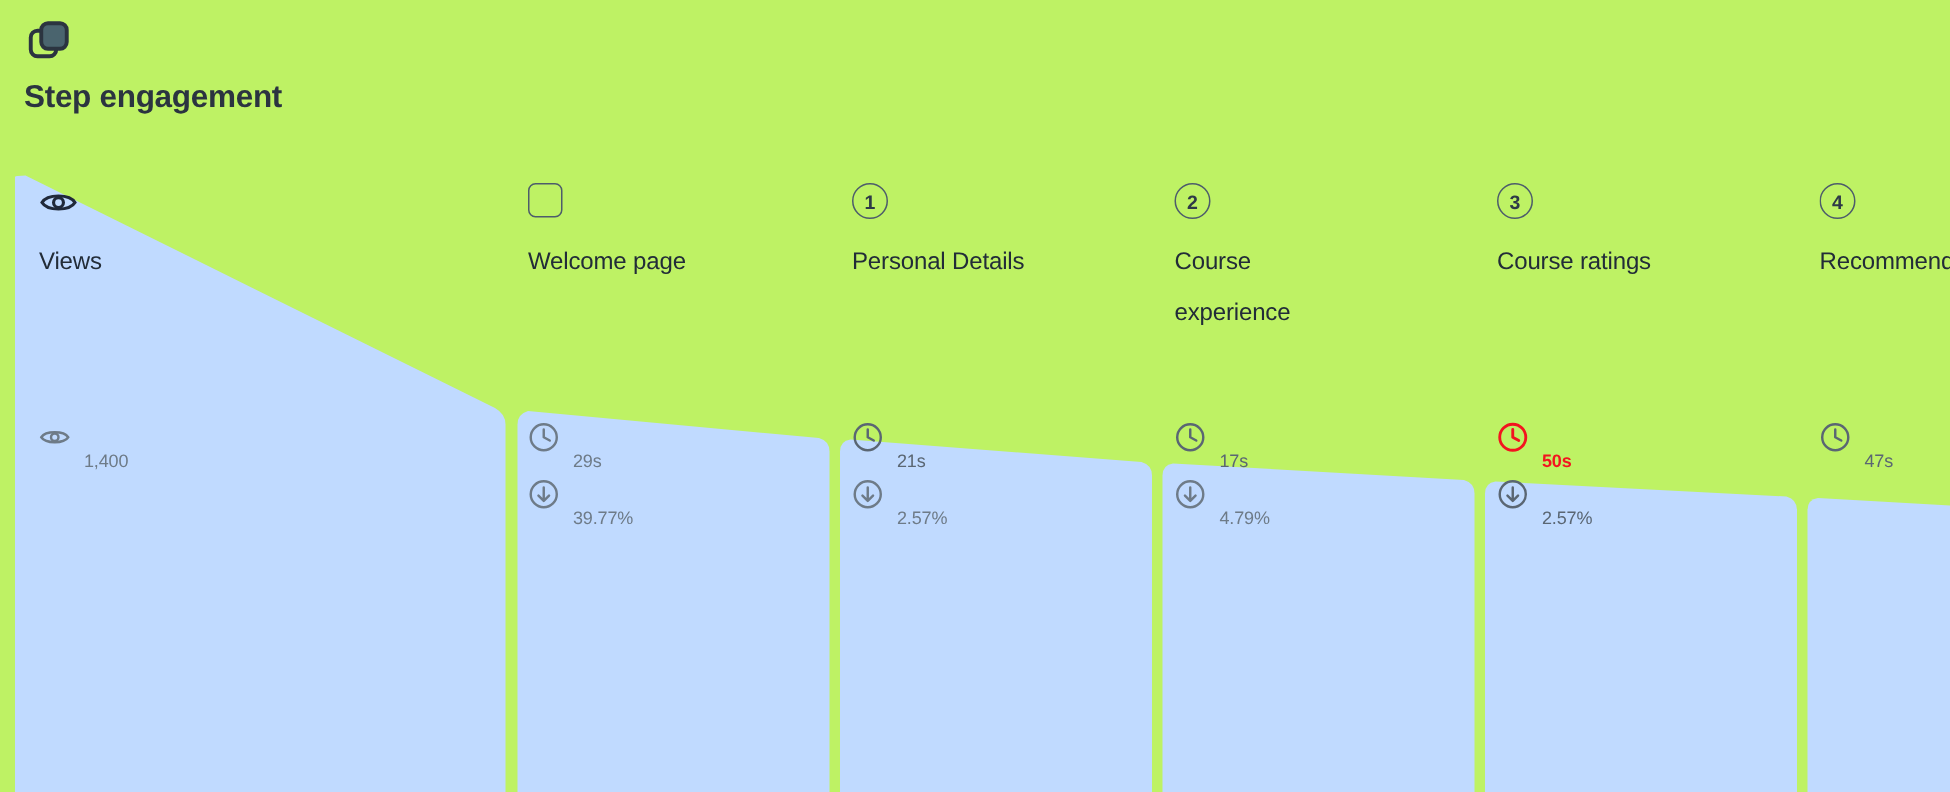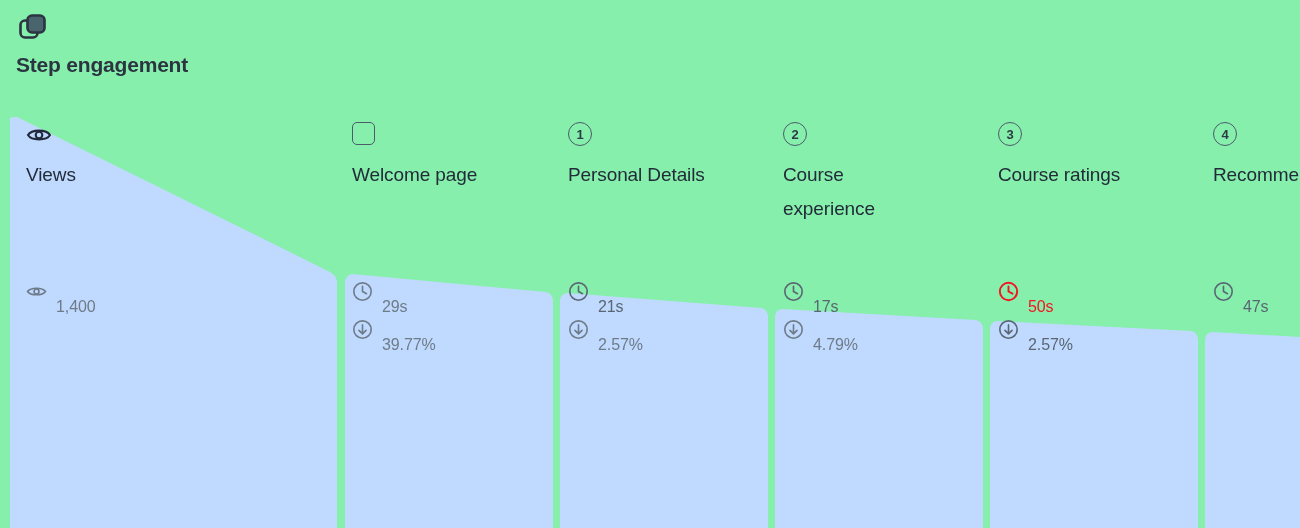--- a/index.html
+++ b/index.html
@@ -12,21 +12,21 @@
     height: 528px;
     overflow: hidden;
     font-family: "Liberation Sans", sans-serif;
     position: relative;
   }
   #root {
     position: absolute;
     inset: 0;
     width: 1300px;
     height: 528px;
-    background: #86efac;
+    background: #bef264;
   }
 
   
   .header {
     position: absolute;
     left: 16px;
     top: 12px;
     width: 400px;
   }
   .header-icon {
@@ -100,21 +100,21 @@
   .badge-eye {
     width: 26px;
     height: 26px;
     display: block;
   }
 
   .step-label {
     position: absolute;
     top: 158px;
     left: 0;
-    font-size: 19px;
+    font-size: 16px;
     line-height: 34px;
     color: #222c38;
     letter-spacing: -0.1px;
     white-space: pre-line;
   }
   .step-label.wrapnarrow {
     width: 130px;
     white-space: normal;
   }
 
@@ -129,29 +129,29 @@
     height: 38px;
     gap: 9px;
   }
   .metric-ico {
     width: 21px;
     height: 21px;
     flex: 0 0 21px;
     display: block;
   }
   .metric-val {
-    font-size: 16px;
+    font-size: 12px;
     color: #6e7b88;
     letter-spacing: -0.1px;
     white-space: nowrap;
     margin-top: 32px;
   }
   .metric-row.alert .metric-val {
     color: #f3151f;
-    font-weight: normal;
+    font-weight: bold;
   }
   .metric-row.dark .metric-val {
     color: #5a6673;
   }
 </style>
 </head>
 <body>
 
 <div id="root">
 

